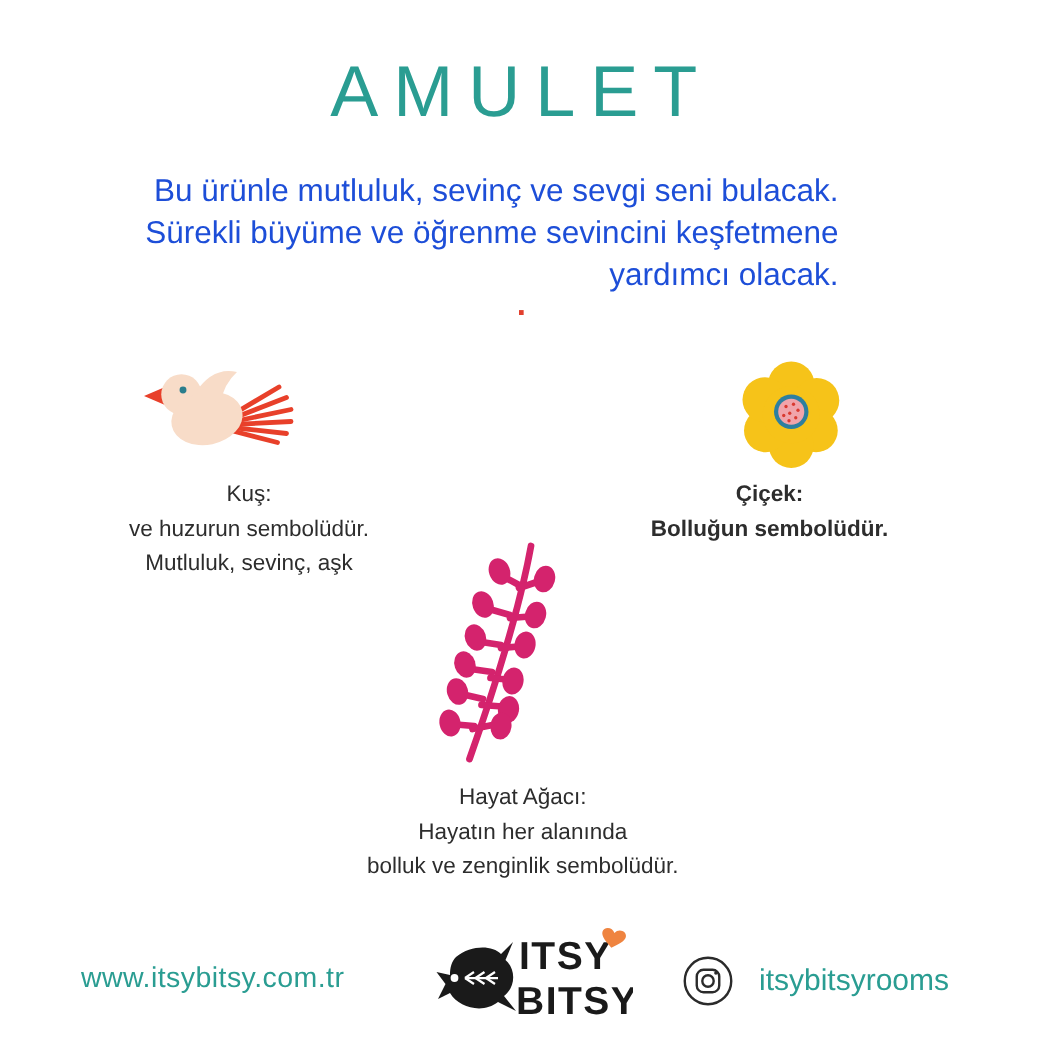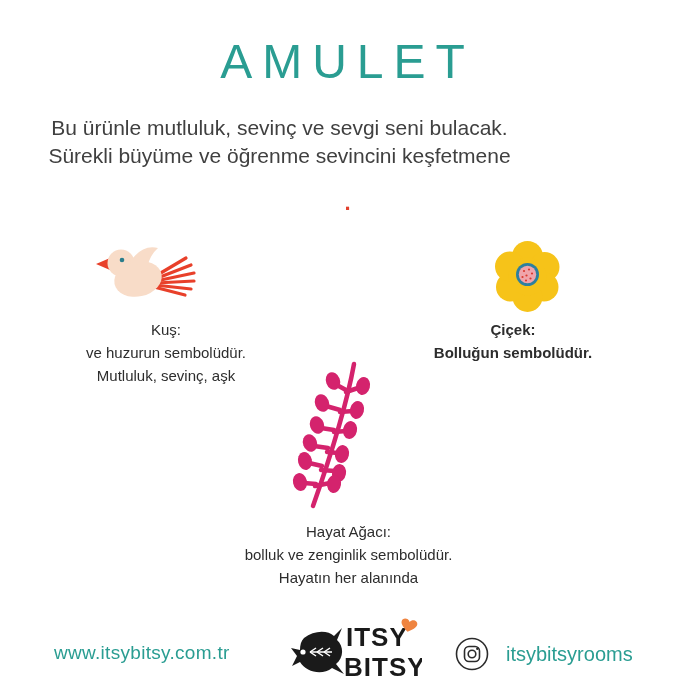--- a/index.html
+++ b/index.html
@@ -5,22 +5,22 @@
   html,body{margin:0;padding:0;background:#ffffff;}
   .poster{
     position:relative;width:695px;height:695px;background:#ffffff;overflow:hidden;
     font-family:"Liberation Sans",sans-serif;
   }
   .title{
     position:absolute;top:34px;left:0;width:695px;text-align:center;
     font-size:48px;font-weight:500;letter-spacing:10px;color:#2a9d92;margin:0;
   }
   .intro{
-    position:absolute;top:114px;left:0;width:559px;text-align:center;
-    color:#404040;font-size:21px;line-height:28px;font-weight:500;
+    position:absolute;top:114px;left:0;width:559px;text-align:right;
+    color:#1d4ed8;font-size:21px;line-height:28px;font-weight:500;
   }
   .intro-dot{
     position:absolute;top:190px;left:0;width:695px;text-align:center;
     color:#e2402e;font-size:22px;font-weight:700;
   }
   .caption{
     position:absolute;text-align:center;color:#2d2d2d;
     font-size:15px;line-height:23px;font-weight:500;
   }
   .caption-bird{left:28px;top:318px;width:276px;}
@@ -44,20 +44,21 @@
 </head>
 <body>
 
 <div class="poster">
 
   <h1 class="title">AMULET</h1>
 
   <div class="intro">
     <div>Bu ürünle mutluluk, sevinç ve sevgi seni bulacak.</div>
     <div>Sürekli büyüme ve öğrenme sevincini keşfetmene</div>
+    <div>yardımcı olacak.</div>
   </div>
   <div class="intro-dot">.</div>
 
   <svg class="icon-bird" viewBox="0 0 106 72">
 
     <g stroke="#e8402a" stroke-width="3.2" stroke-linecap="round">
       <line x1="60" y1="35" x2="92" y2="16"></line>
       <line x1="61" y1="37" x2="97" y2="23"></line>
       <line x1="62" y1="39" x2="100" y2="31"></line>
       <line x1="62" y1="41" x2="100" y2="39"></line>
@@ -135,22 +136,22 @@
     <div>Mutluluk, sevinç, aşk</div>
   </div>
 
   <div class="caption caption-flower">
     <div>Çiçek:</div>
     <div>Bolluğun sembolüdür.</div>
   </div>
 
   <div class="caption caption-tree">
     <div>Hayat Ağacı:</div>
+    <div>Hayatın her alanında</div>
     <div>bolluk ve zenginlik sembolüdür.</div>
-    <div>Hayatın her alanında</div>
   </div>
 
   <a class="footer-website" href="#">www.itsybitsy.com.tr</a>
 
   <svg class="footer-logo" viewBox="0 0 132 70">
 
     <path fill="#1a1a1a" d="M 14,24 C 24,16 38,16 44,22 L 52,14 L 47,26 C 54,32 54,44 46,50 L 54,60 L 42,54 C 32,62 16,58 10,48 L 2,52 L 7,42 L 1,34 L 10,36 C 10,31 11,27 14,24 Z"></path>
     <circle cx="13" cy="38" r="2.6" fill="#ffffff"></circle>
     <g stroke="#ffffff" stroke-width="1.5" fill="none">
       <path d="M 20,38 l 6,-4 M 20,38 l 6,4"></path>

